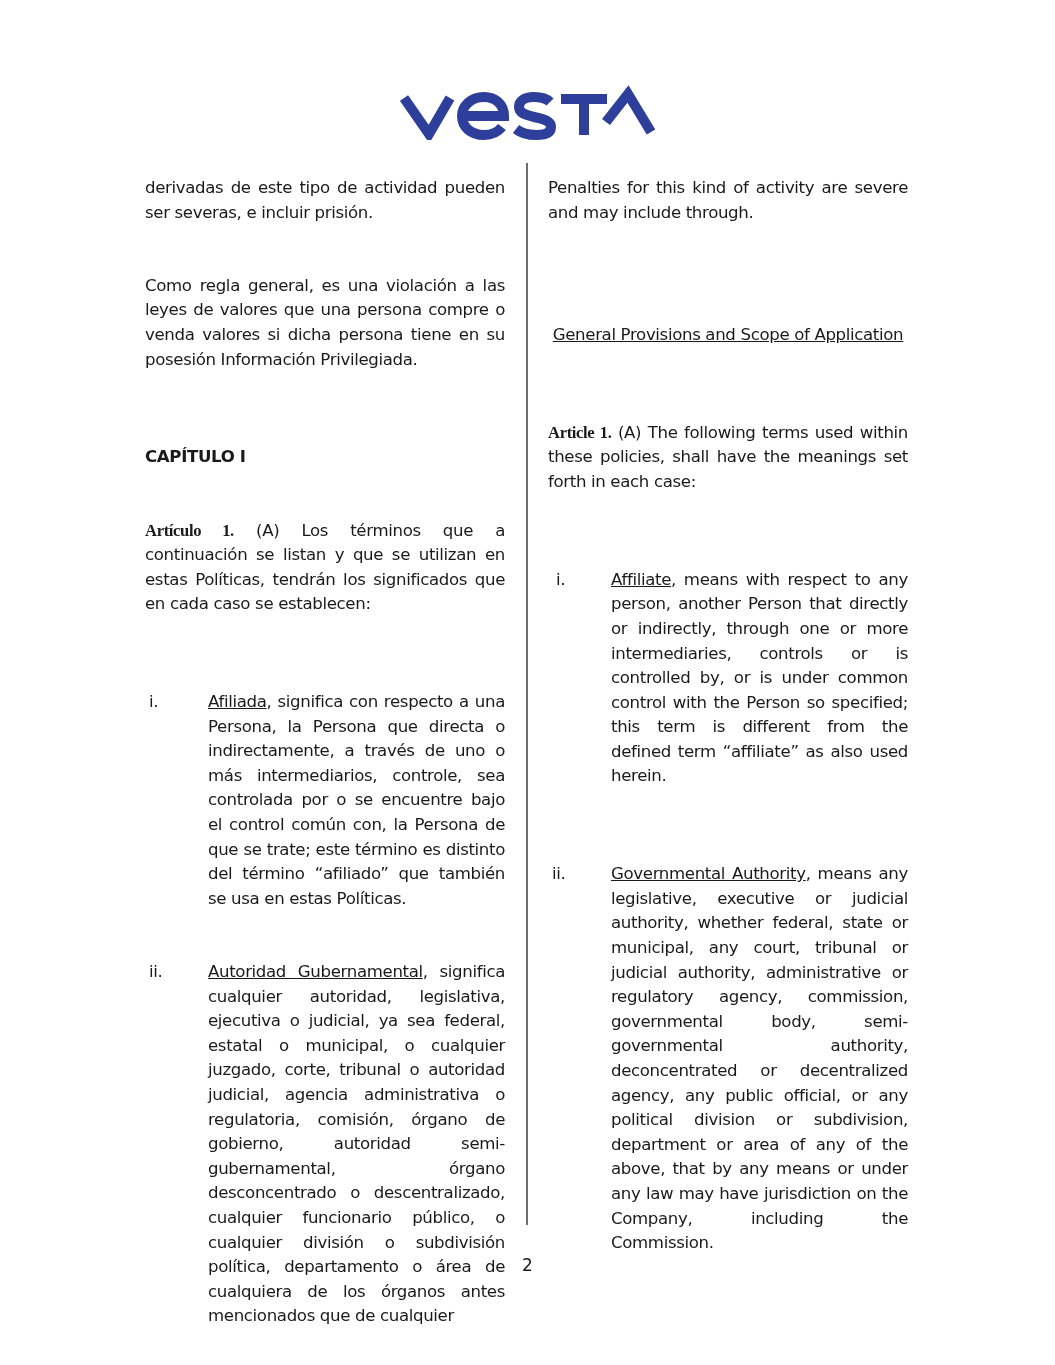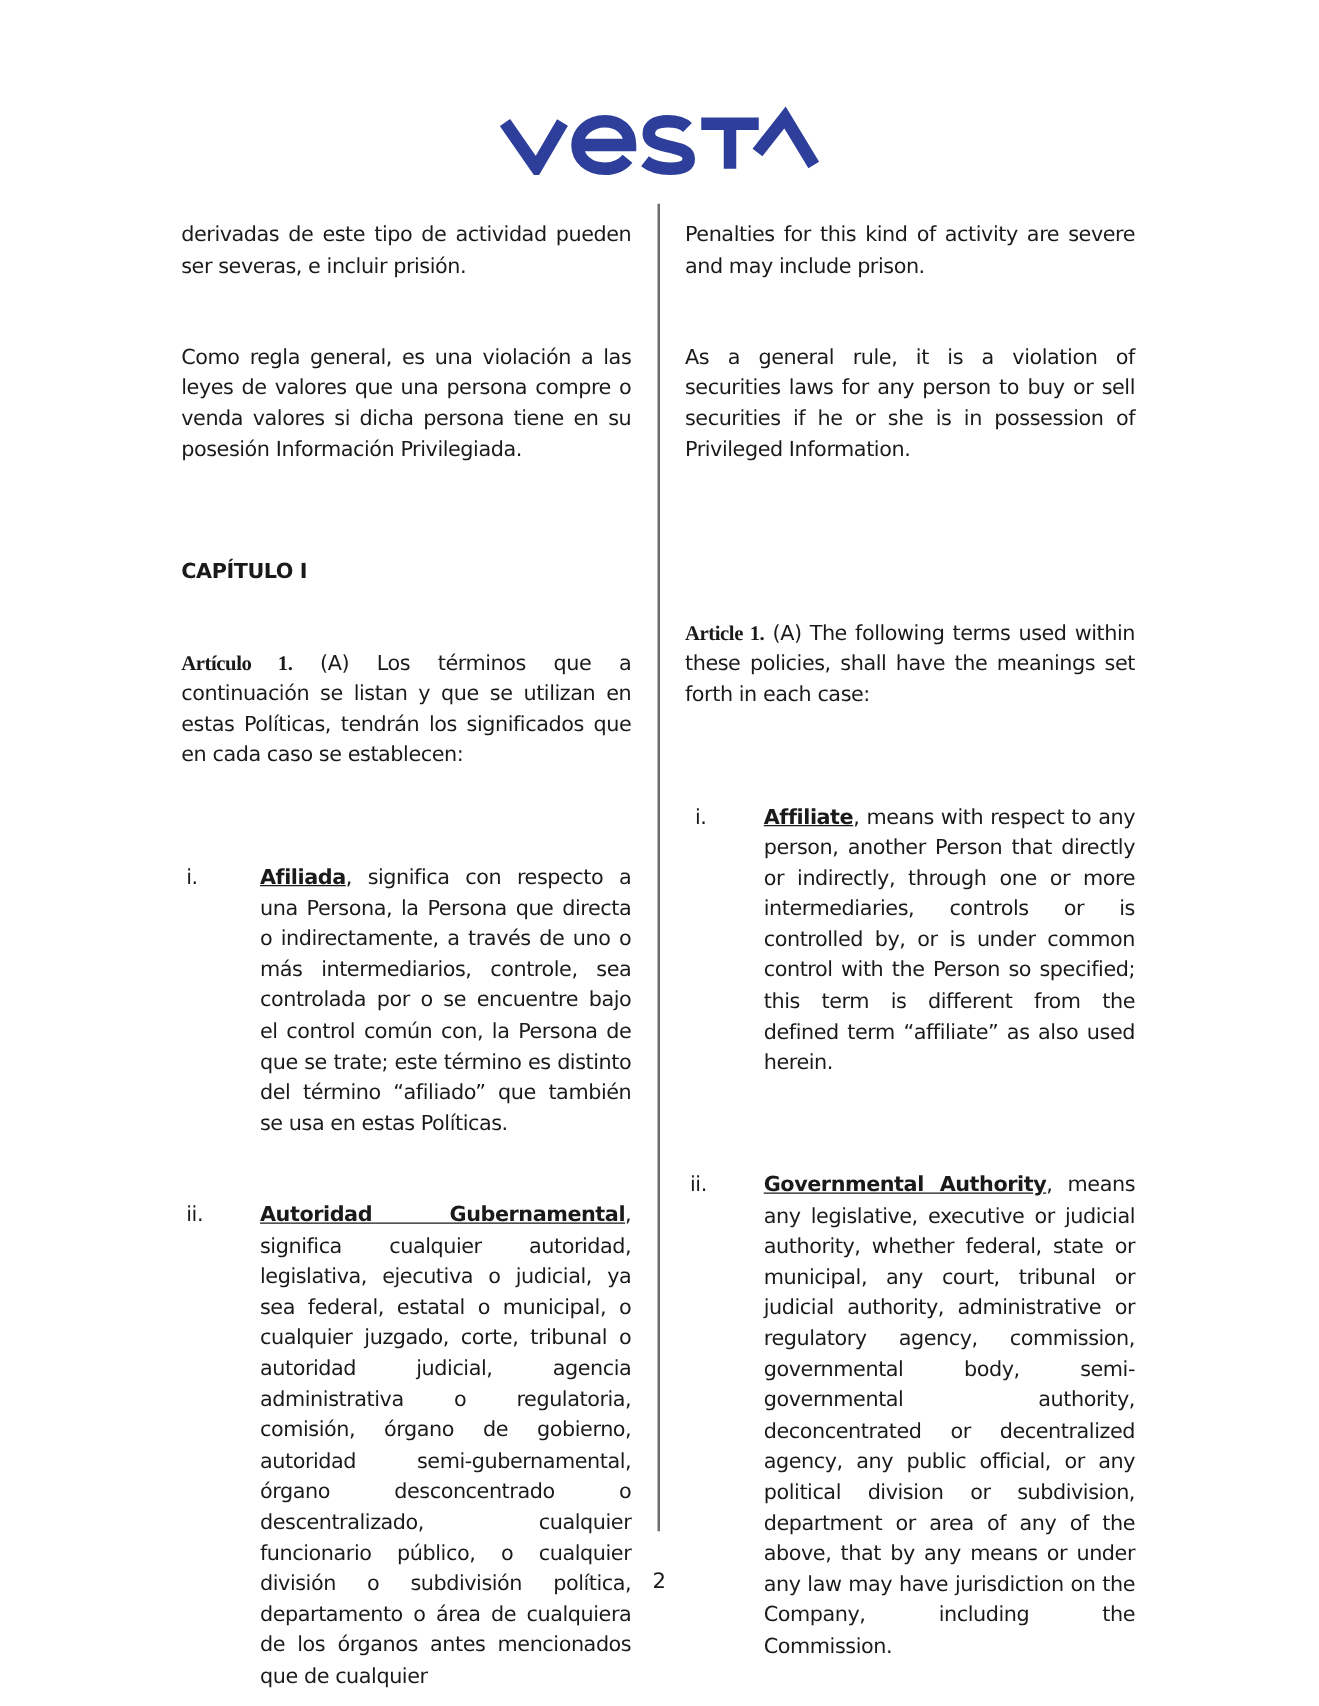--- a/index.html
+++ b/index.html
@@ -69,21 +69,21 @@
     .item {
       position: relative;
       padding-left: 63px;
     }
     .item .num {
       position: absolute;
       left: 16px;
       top: 0;
     }
     .item .num.ii { left: 16px; }
-    .item p u { text-decoration: underline; font-weight: bold; }
+    .item p u { text-decoration: underline; }
 
     .page-number {
       position: absolute;
       left: 0;
       width: 1055px;
       top: 1255px;
       text-align: center;
       font-size: 17px;
     }
   </style>
@@ -125,24 +125,24 @@
       <p><u>Afiliada</u><span>, significa con respecto a una Persona, la Persona que directa o indirectamente, a través de uno o más intermediarios, controle, sea controlada por o se encuentre bajo el control común con, la Persona de que se trate; este término es distinto del término “afiliado” que también se usa en estas Políticas.</span></p>
     </div>
     <div class="gap1"></div>
     <div class="item">
       <span class="num ii" style="left:16px;">ii.</span>
       <p><u>Autoridad Gubernamental</u><span>, significa cualquier autoridad, legislativa, ejecutiva o judicial, ya sea federal, estatal o municipal, o cualquier juzgado, corte, tribunal o autoridad judicial, agencia administrativa o regulatoria, comisión, órgano de gobierno, autoridad semi-gubernamental, órgano desconcentrado o descentralizado, cualquier funcionario público, o cualquier división o subdivisión política, departamento o área de cualquiera de los órganos antes mencionados que de cualquier</span></p>
     </div>
   </div>
 
   <div class="col right">
-    <p>Penalties for this kind of activity are severe and may include prison.</p>
+    <p>Penalties for this kind of activity are severe and may include through.</p>
     <div class="gap1"></div>
-    <p>As a general rule, it is a violation of securities laws for any person to buy or sell securities if he or she is in possession of Privileged Information.</p>
     <div class="gap2"></div>
+    <p class="chapter-sub">General Provisions and Scope of Application</p>
     <div class="gap2"></div>
     <p class="article"><b>Article 1.</b><span> (A) The following terms used within these policies, shall have the meanings set forth in each case:</span></p>
     <div class="gap2"></div>
     <div class="item">
       <span class="num" style="left:20px;">i.</span>
       <p><u>Affiliate</u><span>, means with respect to any person, another Person that directly or indirectly, through one or more intermediaries, controls or is controlled by, or is under common control with the Person so specified; this term is different from the defined term “affiliate” as also used herein.</span></p>
     </div>
     <div class="gap1"></div>
     <div class="gap1"></div>
     <div class="item">

